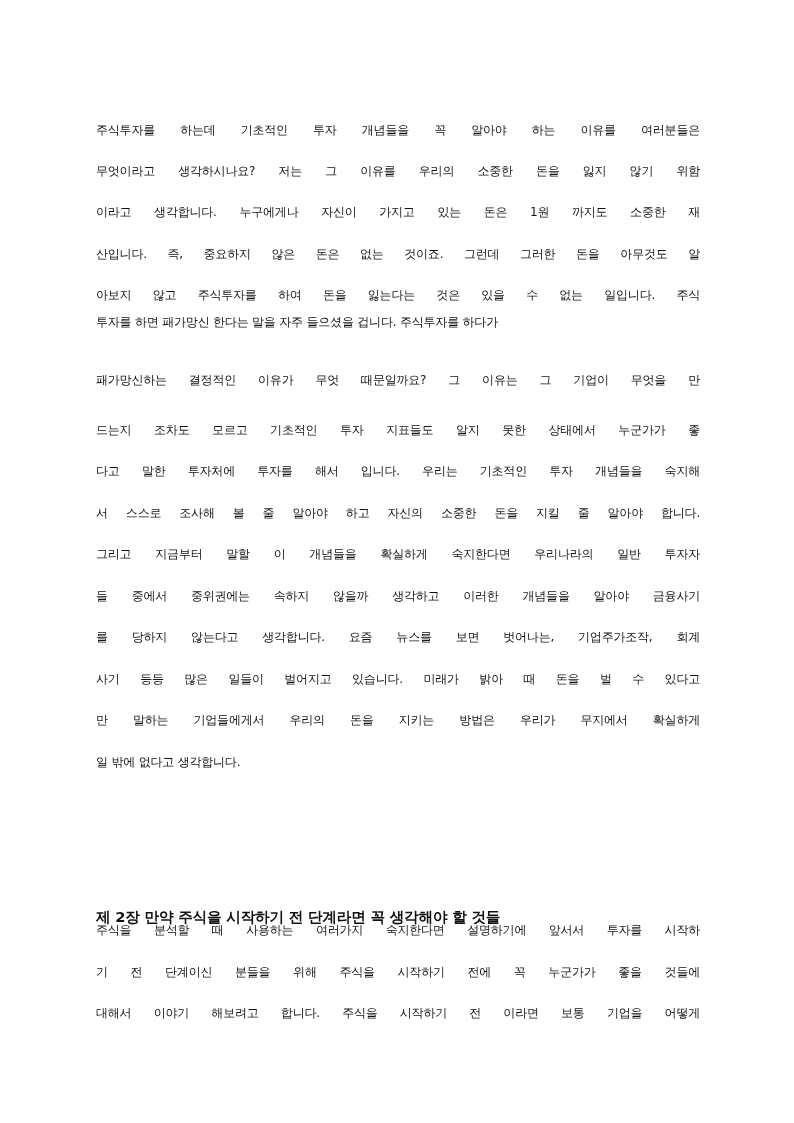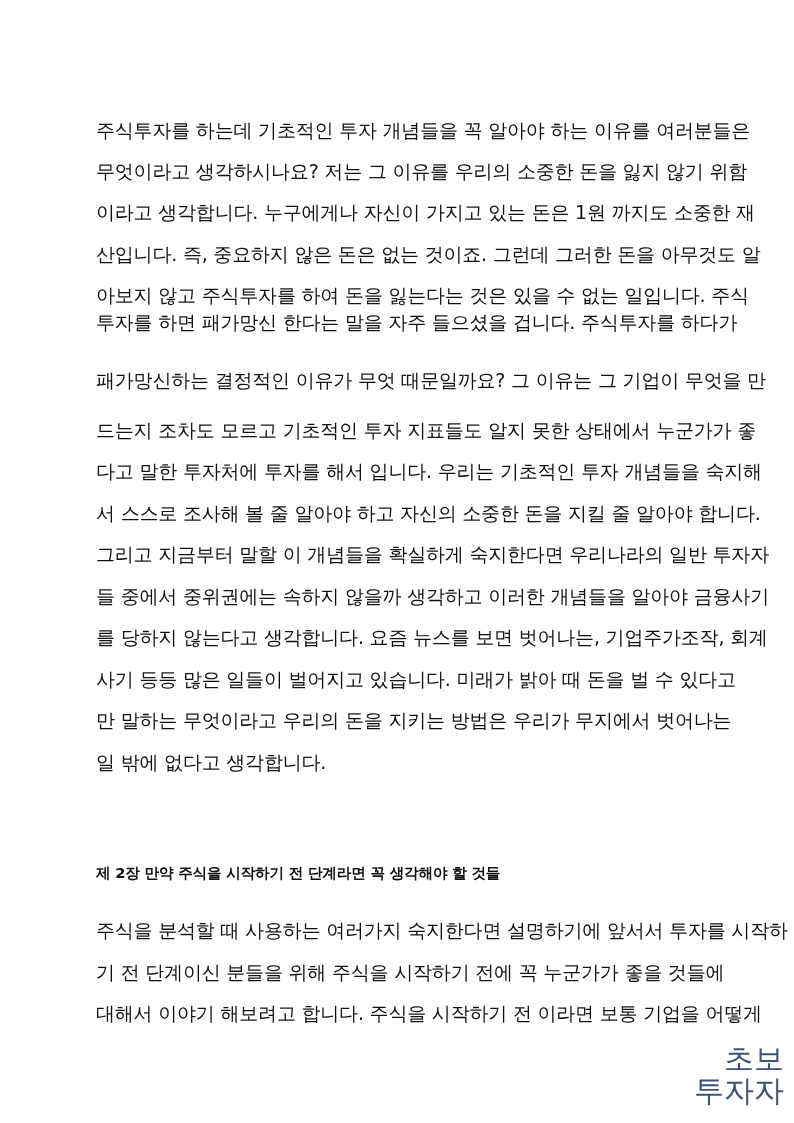--- a/index.html
+++ b/index.html
@@ -3,28 +3,28 @@
   <meta charset="utf-8">
   <style>
     html, body { margin: 0; padding: 0; background: #ffffff; }
     body {
       width: 794px; height: 1123px; position: relative; overflow: hidden;
       font-family: "DejaVu Sans", sans-serif; color: #111111;
     }
     .page { position: absolute; left: 0; top: 0; width: 794px; height: 1123px; }
     .line {
       position: absolute; left: 96px; width: 604px;
-      font-size: 19px; line-height: 20px; white-space: nowrap;
+      font-size: 12px; line-height: 20px; white-space: nowrap;
       text-align: justify; text-align-last: justify;
       letter-spacing: -0.2px;
     }
     .line.last { text-align-last: left; }
     .heading {
       position: absolute; left: 96px; font-size: 14.6px; font-weight: bold;
-      line-height: 20px; white-space: nowrap; letter-spacing: -0.2px;
+      line-height: 20px; white-space: nowrap; letter-spacing: -0.2px; margin-top: 44px;
     }
     .logo {
       position: absolute; left: 688px; top: 1043px; width: 96px;
       color: #3d5571; font-family: "DejaVu Serif", serif;
       font-size: 30px; line-height: 32px; text-align: right;
     }
     .logo div { white-space: nowrap; }
   </style>
 </head>
 <body>
@@ -42,30 +42,26 @@
 
   <div>
     <div class="line" style="top:370px">패가망신하는 결정적인 이유가 무엇 때문일까요? 그 이유는 그 기업이 무엇을 만</div>
     <div class="line" style="top:420px">드는지 조차도 모르고 기초적인 투자 지표들도 알지 못한 상태에서 누군가가 좋</div>
     <div class="line" style="top:461px">다고 말한 투자처에 투자를 해서 입니다. 우리는 기초적인 투자 개념들을 숙지해</div>
     <div class="line" style="top:503px">서 스스로 조사해 볼 줄 알아야 하고 자신의 소중한 돈을 지킬 줄 알아야 합니다.</div>
     <div class="line" style="top:544px">그리고 지금부터 말할 이 개념들을 확실하게 숙지한다면 우리나라의 일반 투자자</div>
     <div class="line" style="top:586px">들 중에서 중위권에는 속하지 않을까 생각하고 이러한 개념들을 알아야 금융사기</div>
     <div class="line" style="top:627px">를 당하지 않는다고 생각합니다. 요즘 뉴스를 보면 벗어나는, 기업주가조작, 회계</div>
     <div class="line" style="top:669px">사기 등등 많은 일들이 벌어지고 있습니다.  미래가 밝아 때 돈을 벌 수 있다고</div>
-    <div class="line" style="top:710px">만 말하는 무엇이라고 우리의 돈을 지키는 방법은 우리가 무지에서 벗어나는</div>
+    <div class="line" style="top:710px">만 말하는 기업들에게서 우리의 돈을 지키는 방법은 우리가 무지에서 확실하게</div>
     <div class="line last" style="top:752px">일 밖에 없다고 생각합니다.</div>
   </div>
 
   <div class="heading" style="top:863px">제 2장 만약 주식을 시작하기 전 단계라면 꼭 생각해야 할 것들</div>
 
   <div>
     <div class="line" style="top:920px">주식을 분석할 때 사용하는 여러가지 숙지한다면 설명하기에 앞서서 투자를 시작하</div>
     <div class="line" style="top:962px">기 전 단계이신 분들을 위해 주식을 시작하기 전에 꼭 누군가가 좋을 것들에</div>
     <div class="line" style="top:1003px">대해서 이야기 해보려고 합니다. 주식을 시작하기 전 이라면 보통 기업을 어떻게</div>
   </div>
 
-  <div class="logo">
-    <div>초보</div>
-    <div>투자자</div>
-  </div>
 
 </div>
 
 </body></html>

